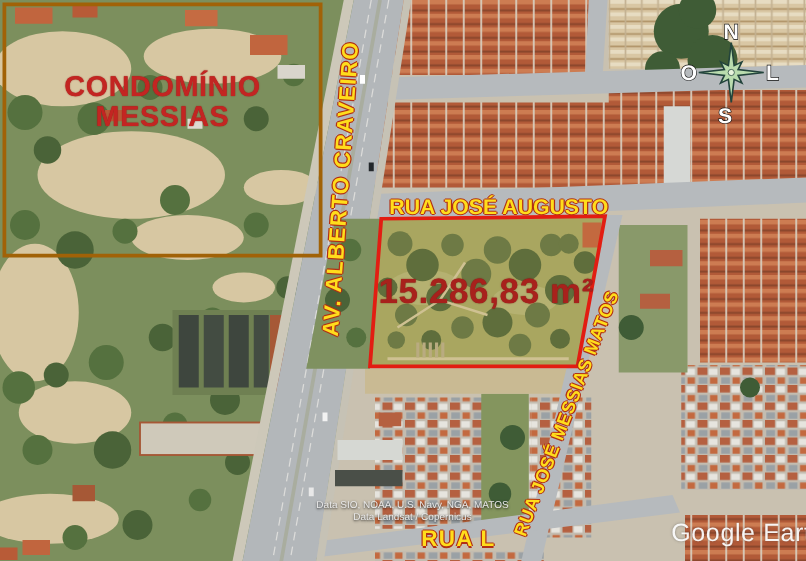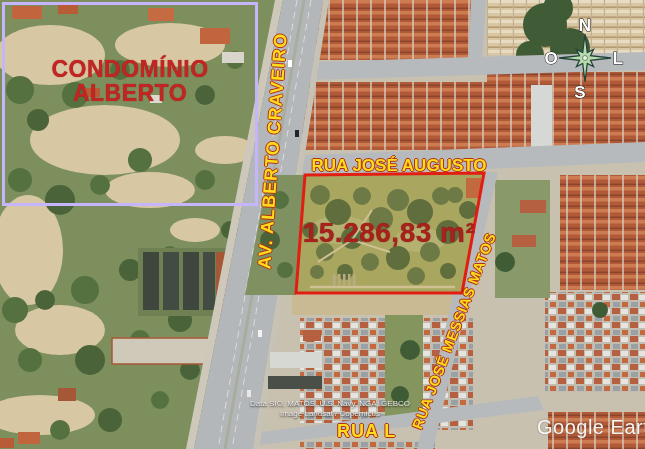--- a/index.html
+++ b/index.html
@@ -5,21 +5,21 @@
   html,body{margin:0;padding:0;background:#ffffff;}
   .stage{
     position:relative;width:645px;height:449px;overflow:hidden;
     outline:1px solid #cfcfcf;
     font-family:"Liberation Sans", sans-serif;
   }
   .stage svg.backdrop{position:absolute;left:0;top:0;}
   
   .condo-box{
     position:absolute;left:2px;top:2px;width:250px;height:198px;
-    border:3px solid #c4b5fd;box-sizing:content-box;
+    border:3px solid #a16207;box-sizing:content-box;
   }
   .condo-text{
     position:absolute;left:0;top:52px;width:100%;
     text-align:center;color:#c32522;font-weight:bold;font-size:23px;line-height:24px;
     letter-spacing:.5px;text-shadow:0 0 1px #8e1410;
   }
   .condo-text span{display:block;}
   
   .ylabel{
     position:absolute;white-space:nowrap;color:#ffdd1c;font-weight:bold;
@@ -263,40 +263,40 @@
       </g>
       <rect x="466" y="178" width="15" height="20" fill="#c3693f"></rect>
     </g>
 
     <polygon points="305,175 484,173 462,293 296,293" fill="none" stroke="#e21d12" stroke-width="3" stroke-linejoin="miter"></polygon>
   </svg>
 
   <div class="condo-box">
     <div class="condo-text">
       <span>CONDOMÍNIO</span>
-      <span>ALBERTO</span>
+      <span>MESSIAS</span>
     </div>
   </div>
 
   <div class="ylabel avenue-label">AV. ALBERTO CRAVEIRO</div>
   <div class="ylabel street-top-label">RUA JOSÉ AUGUSTO</div>
   <div class="ylabel street-diag-label">RUA JOSÉ MESSIAS MATOS</div>
   <div class="ylabel street-bottom-label">RUA L</div>
 
   <div class="area-label">15.286,83 m²</div>
 
   <svg class="compass" width="100" height="100" viewBox="0 0 100 100">
     <polygon points="50,29 52.3,47.5 58.5,44.5 55.5,50.7 76,53 55.5,55.3 58.5,61.5 52.3,58.5 50,77 47.7,58.5 41.5,61.5 44.5,55.3 24,53 44.5,50.7 41.5,44.5 47.7,47.5" fill="#b9dcae" stroke="#23443c" stroke-width="1.3"></polygon>
     <circle cx="50" cy="53" r="2.5" fill="#e8f4dc" stroke="#23443c" stroke-width="0.6"></circle>
     <text x="50" y="26">N</text>
     <text x="45" y="93">S</text>
     <text x="16" y="59">O</text>
     <text x="83" y="59">L</text>
   </svg>
 
   <div class="attribution">
-    <div>Data SIO, MATOS, U.S. Navy, NGA, GEBCO</div>
-    <div>Image Landsat / Copernicus</div>
+    <div>Data SIO, NOAA, U.S. Navy, NGA, MATOS</div>
+    <div>Data Landsat / Copernicus</div>
   </div>
 
   <div class="watermark">Google Earth</div>
 
 </div>
 
 </body></html>

